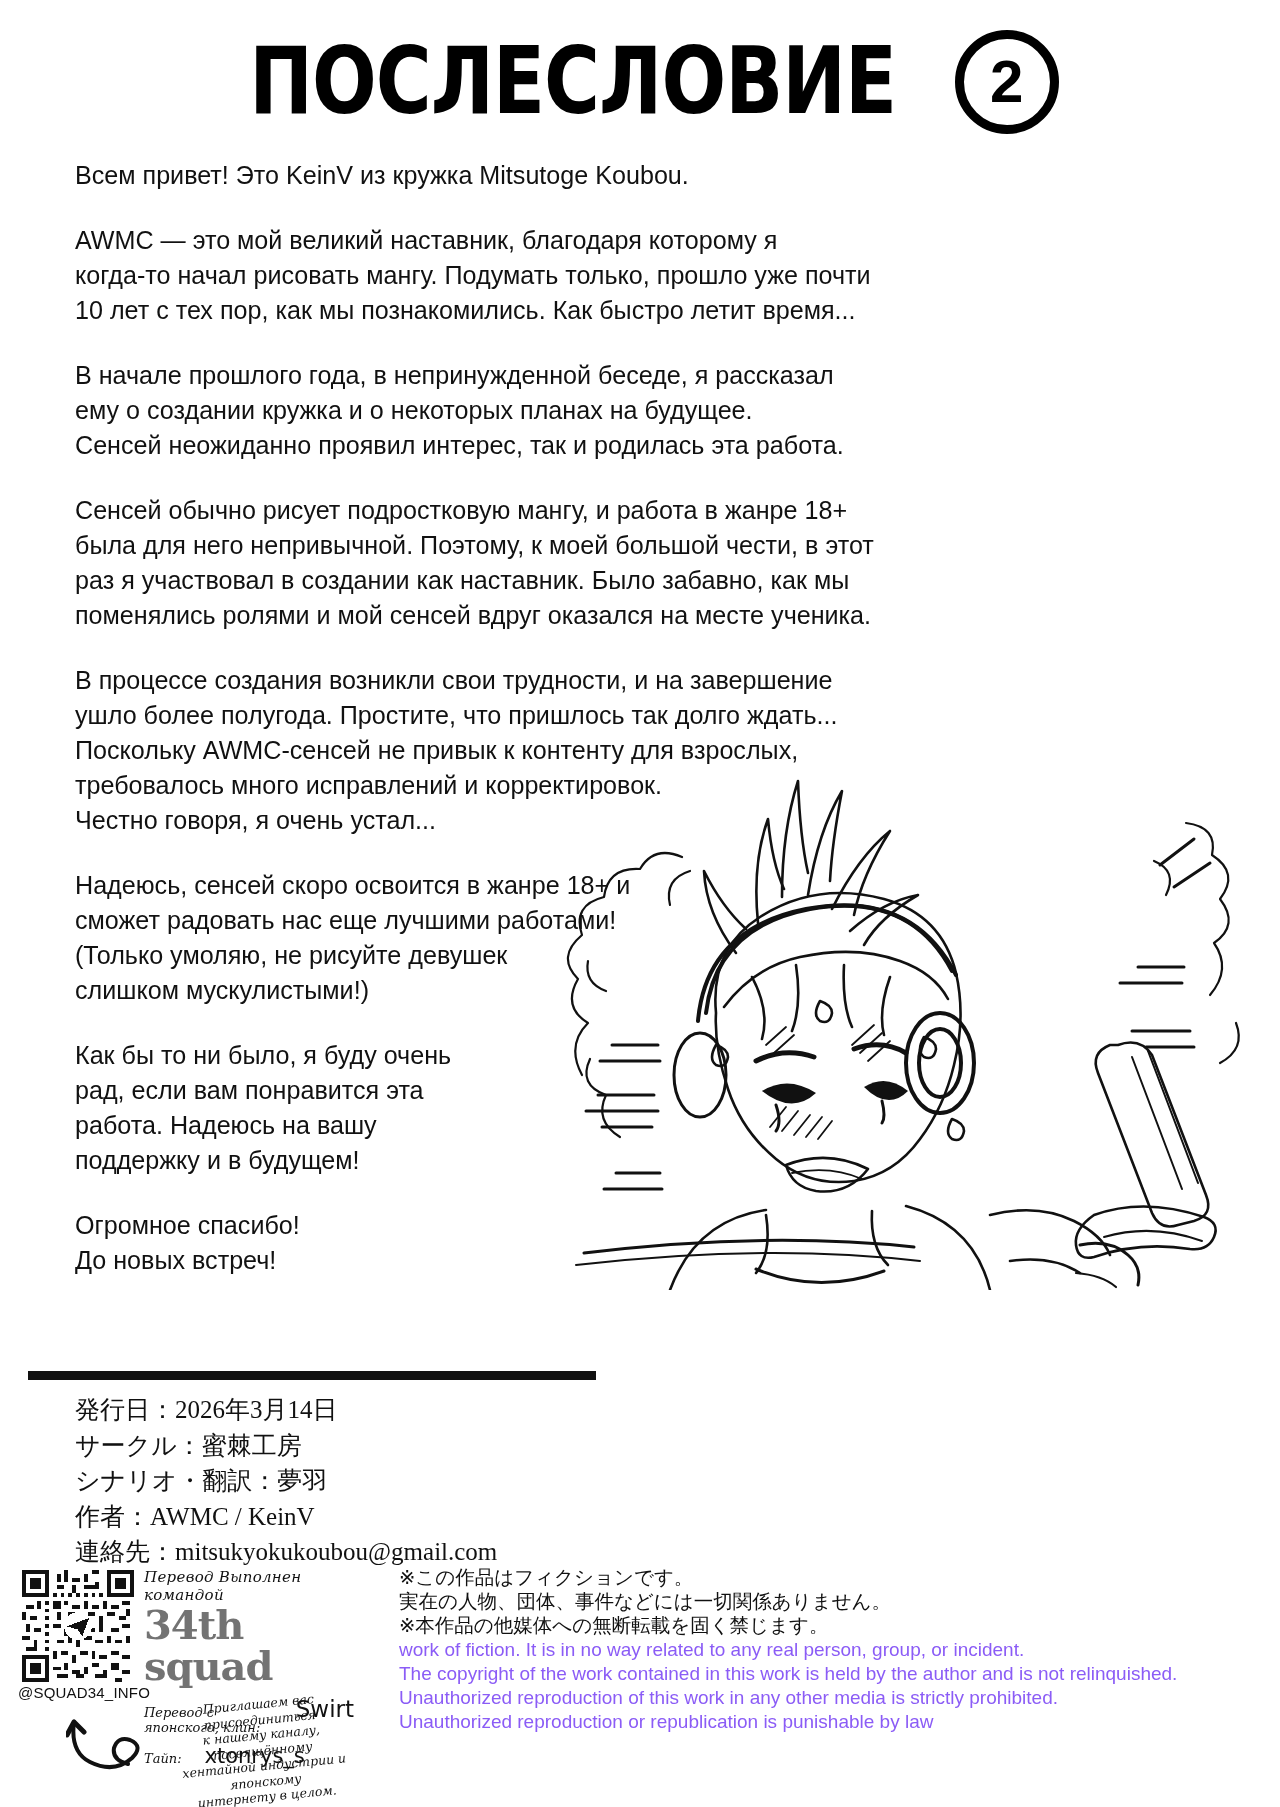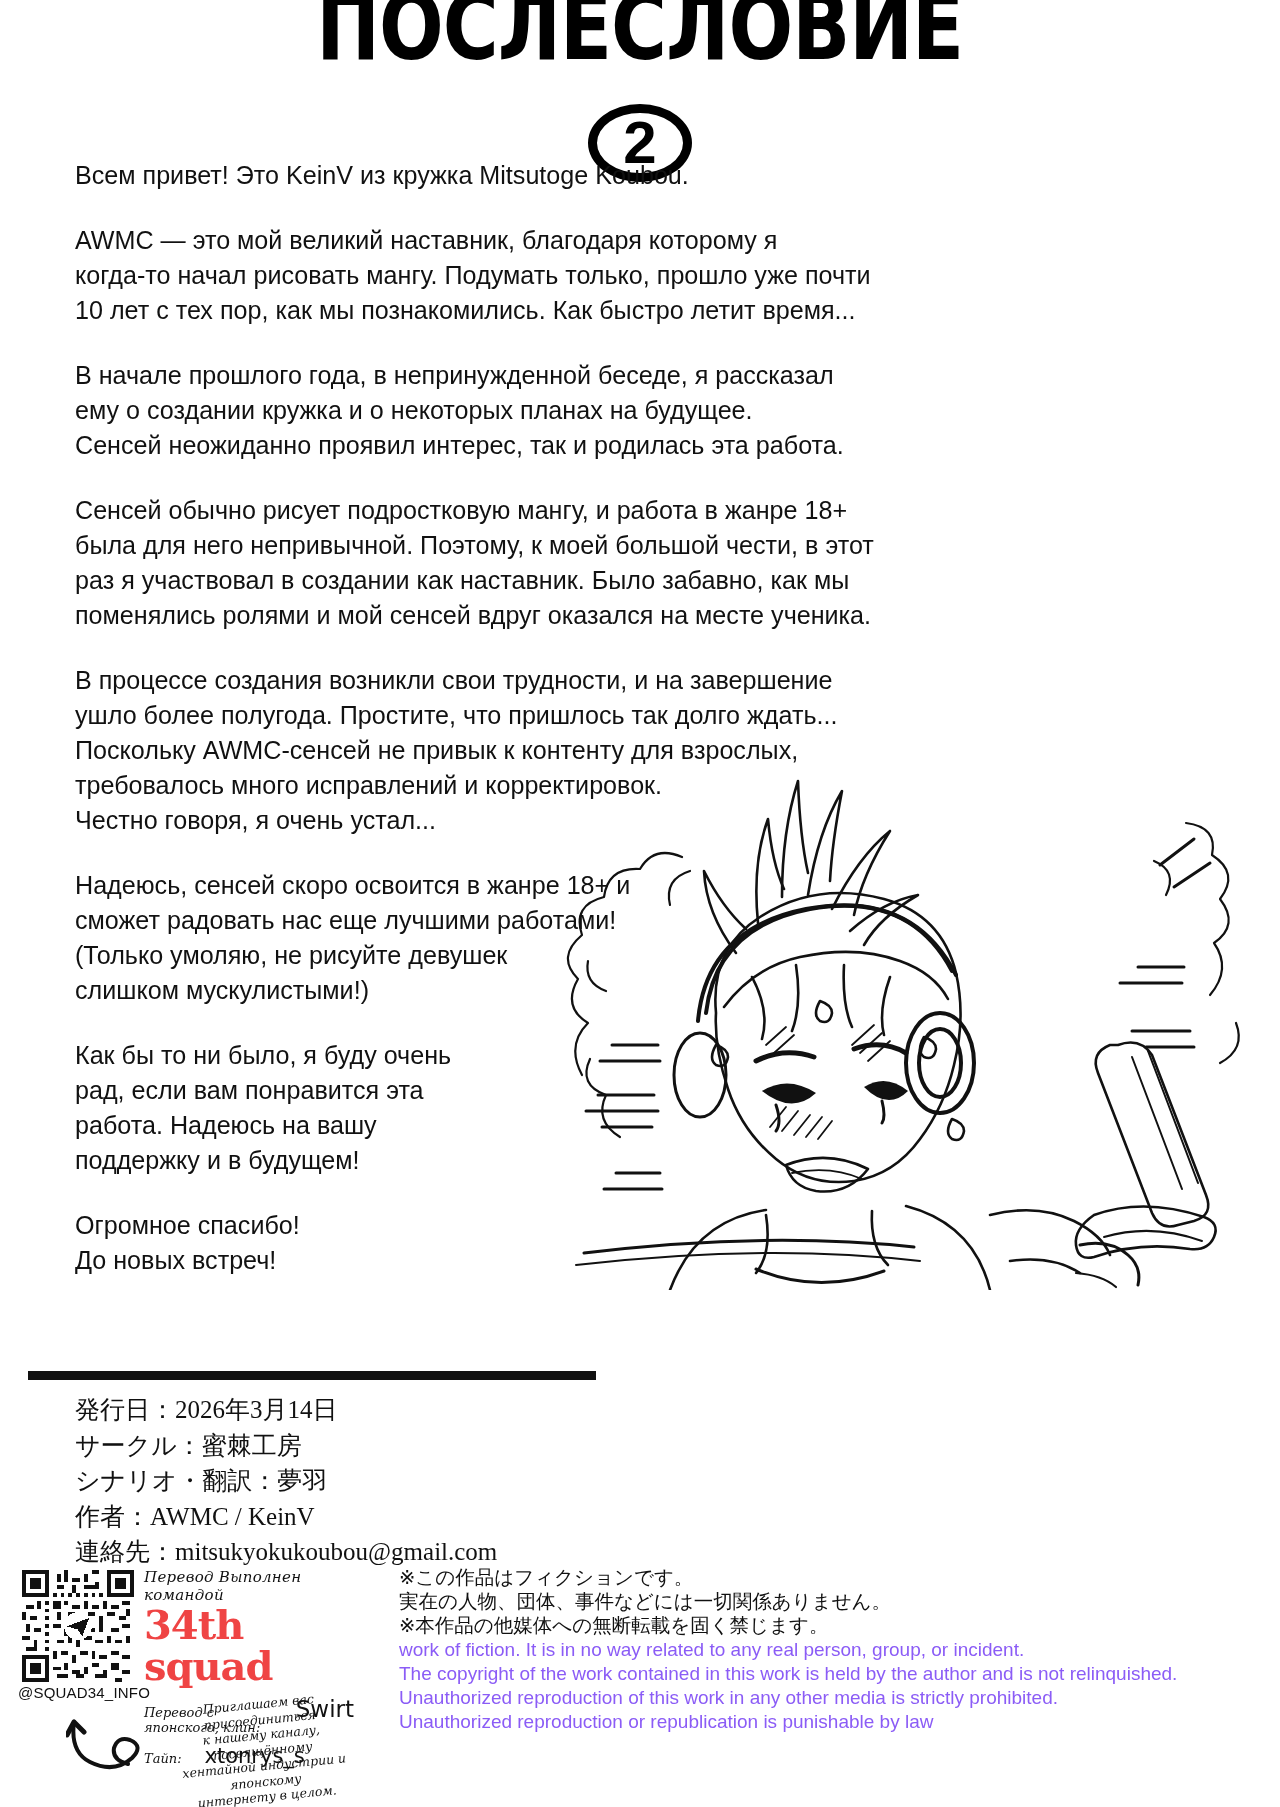--- a/index.html
+++ b/index.html
@@ -3,21 +3,21 @@
 <meta charset="utf-8">
 <style>
   html,body{margin:0;padding:0;background:#fff;}
   body{width:1280px;height:1807px;position:relative;overflow:hidden;
        font-family:"Liberation Sans","DejaVu Sans",sans-serif;color:#111;}
 
   .page{position:absolute;inset:0;background:#ffffff;}
 
   
   .title-row{position:absolute;left:0;top:26px;width:1280px;height:112px;
-             display:flex;align-items:center;justify-content:center;gap:30px;flex-direction:column;}
+             display:flex;align-items:center;justify-content:center;gap:30px;}
   .title-text{font-family:"DejaVu Sans Condensed","Liberation Sans Narrow","Liberation Sans",sans-serif;
               font-weight:800;font-size:92px;letter-spacing:-1px;line-height:1;
               transform:scaleX(0.92);transform-origin:center;color:#000;}
   .title-num{width:86px;height:86px;border:9px solid #000;border-radius:50%;
              display:flex;align-items:center;justify-content:center;
              font-weight:800;font-size:60px;line-height:1;color:#000;
              font-family:"Liberation Sans",sans-serif;}
 
   
   .body-text{position:absolute;left:75px;top:158px;width:880px;}
@@ -42,21 +42,21 @@
   .footer-left{position:absolute;left:18px;top:1570px;width:330px;height:230px;}
   .qr{position:absolute;left:4px;top:0;width:112px;height:112px;}
   .qr svg{display:block;width:100%;height:100%;}
   .qr-caption{position:absolute;left:0;top:114px;width:120px;text-align:center;
               font-size:15px;font-family:"Liberation Sans",sans-serif;color:#111;letter-spacing:.2px;}
 
   .squad-block{position:absolute;left:126px;top:-2px;width:210px;}
   .squad-pre{font-size:15px;color:#111;font-style:italic;
              font-family:"DejaVu Serif","Liberation Serif",serif;letter-spacing:.3px;}
   .squad-name{font-size:40px;font-weight:800;line-height:1.02;margin-top:1px;
-              font-family:"DejaVu Serif","Liberation Serif",serif;letter-spacing:-1px;color:#ef4444;}
+              font-family:"DejaVu Serif","Liberation Serif",serif;letter-spacing:-1px;color:#737373;}
   .credit-line{margin-top:9px;font-size:13px;color:#111;font-style:italic;
                font-family:"DejaVu Serif","Liberation Serif",serif;display:flex;align-items:baseline;gap:23px;}
   .credit-val{font-size:23px;font-style:normal;font-weight:400;
               font-family:"DejaVu Sans","Liberation Sans",sans-serif;}
   .credit-val.small{font-size:21px;}
 
   .arrow-swirl{position:absolute;left:48px;top:146px;width:110px;height:58px;}
   .invite{position:absolute;left:140px;top:136px;width:200px;
           font-size:12.5px;line-height:15.5px;color:#111;font-style:italic;text-align:center;
           font-family:"DejaVu Serif","Liberation Serif",serif;

